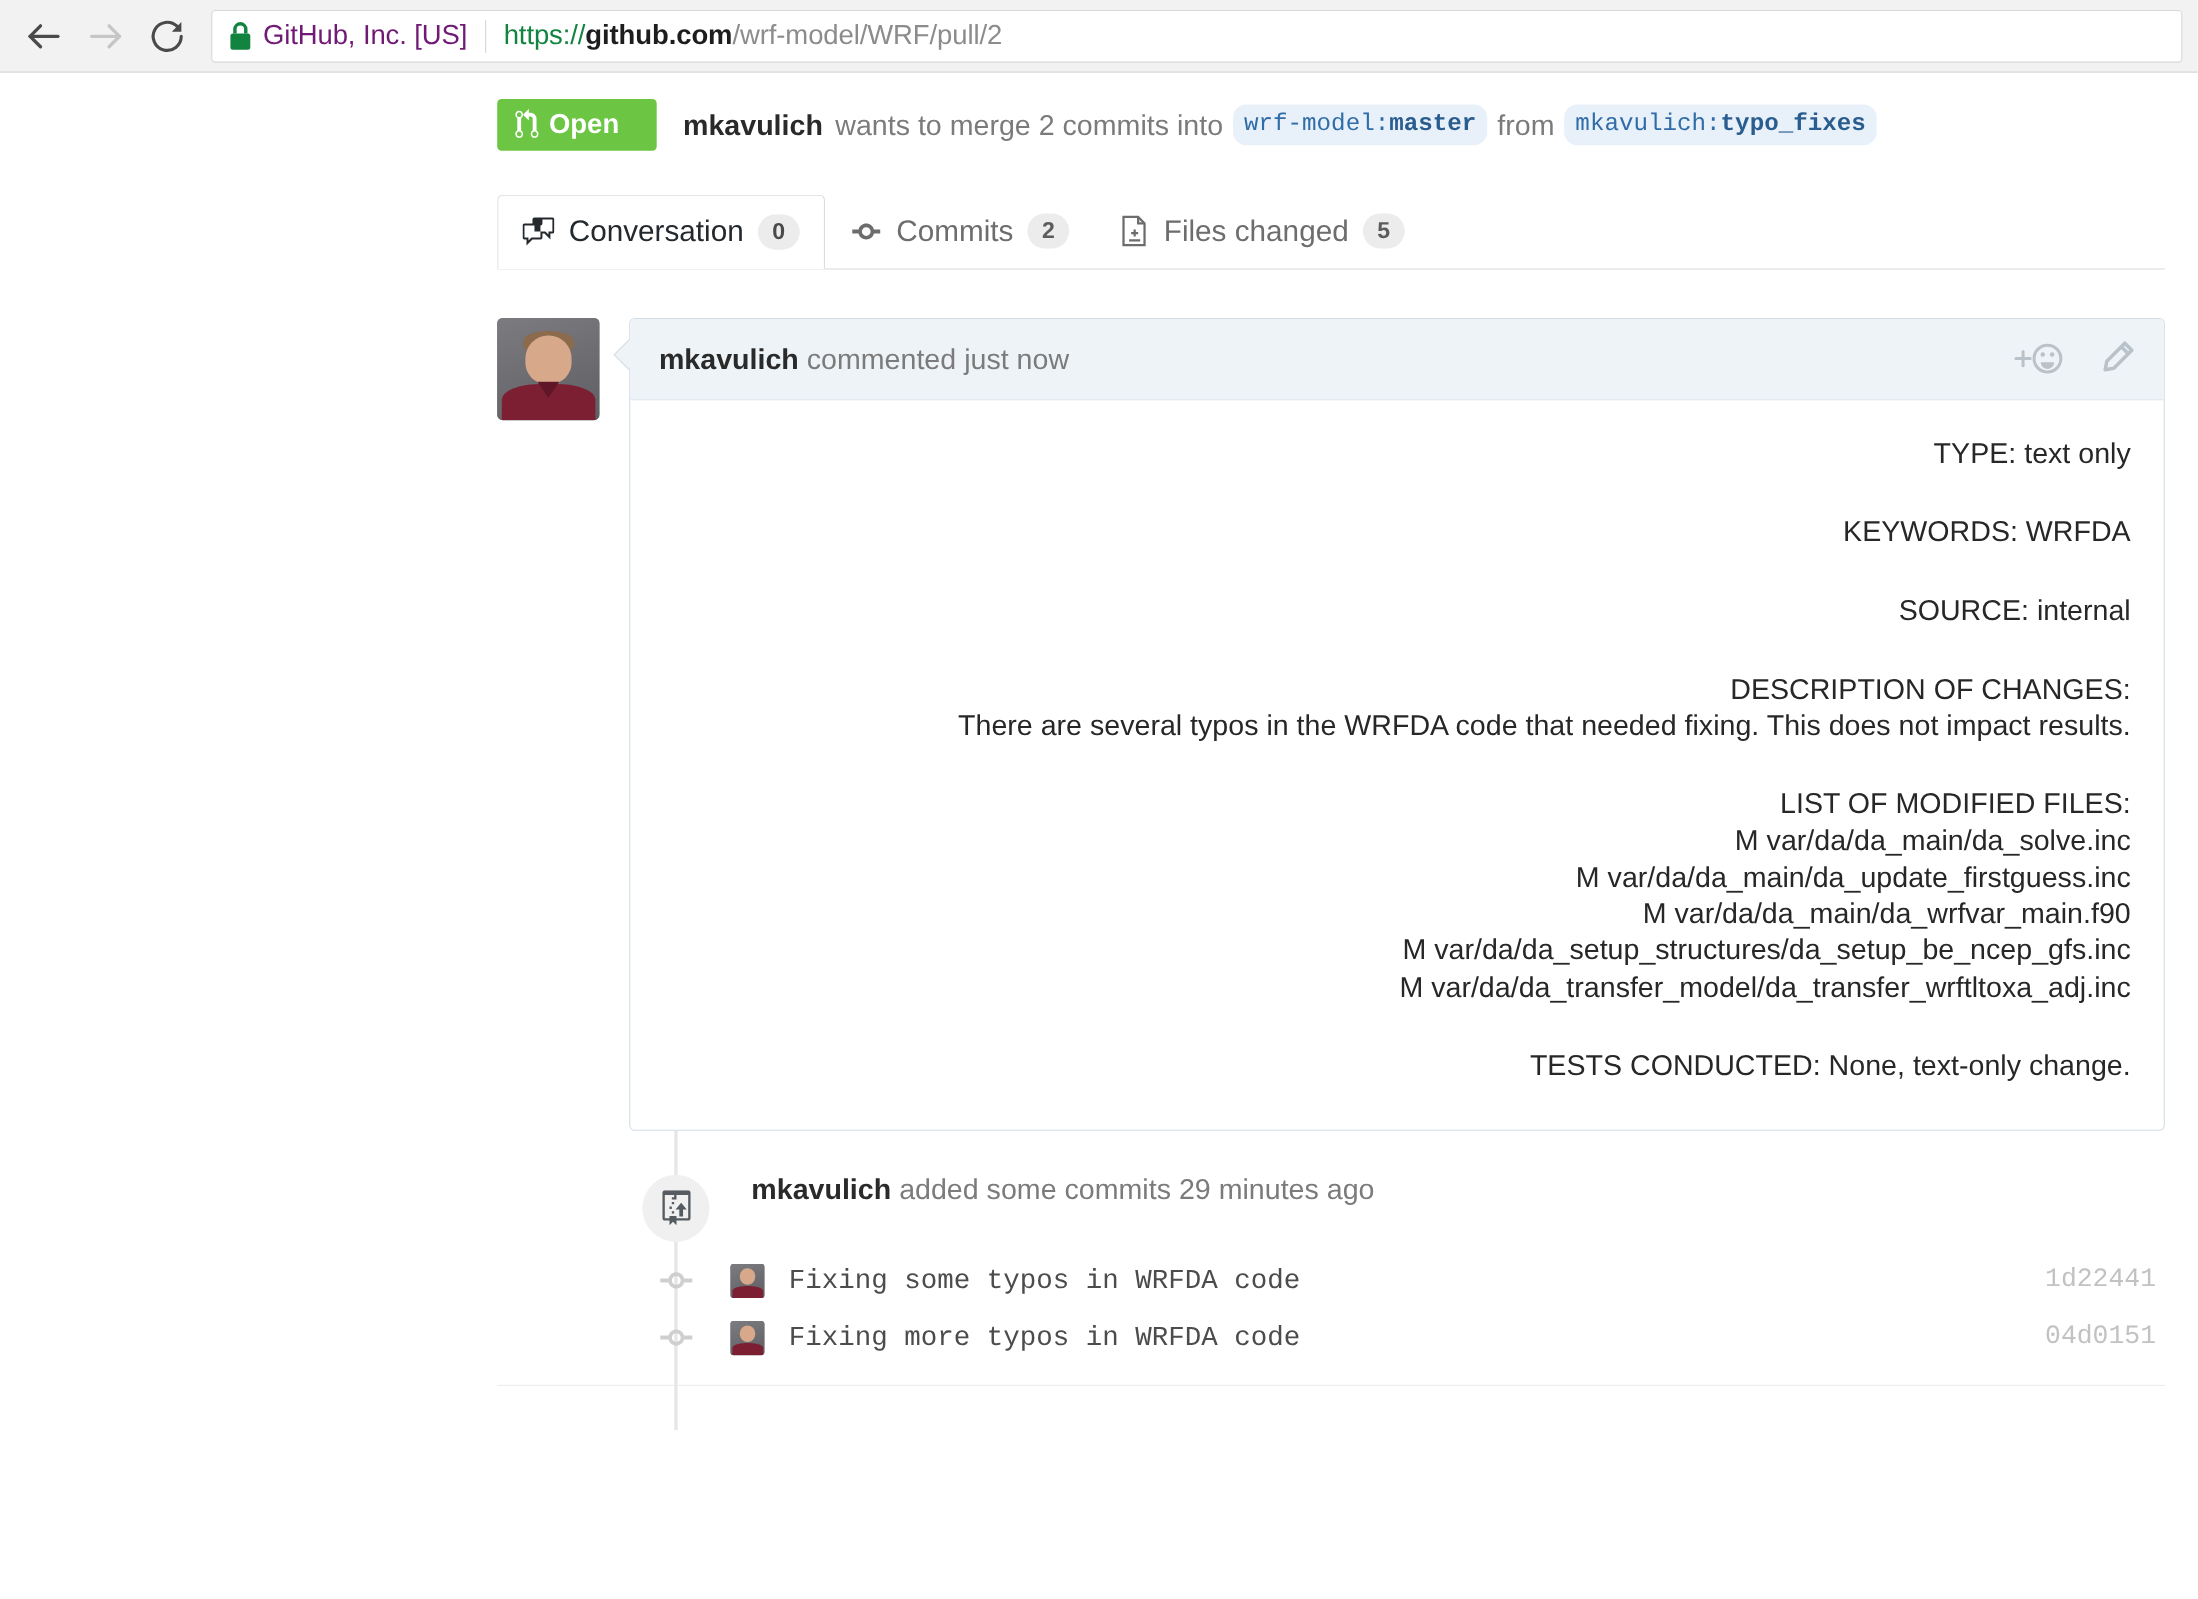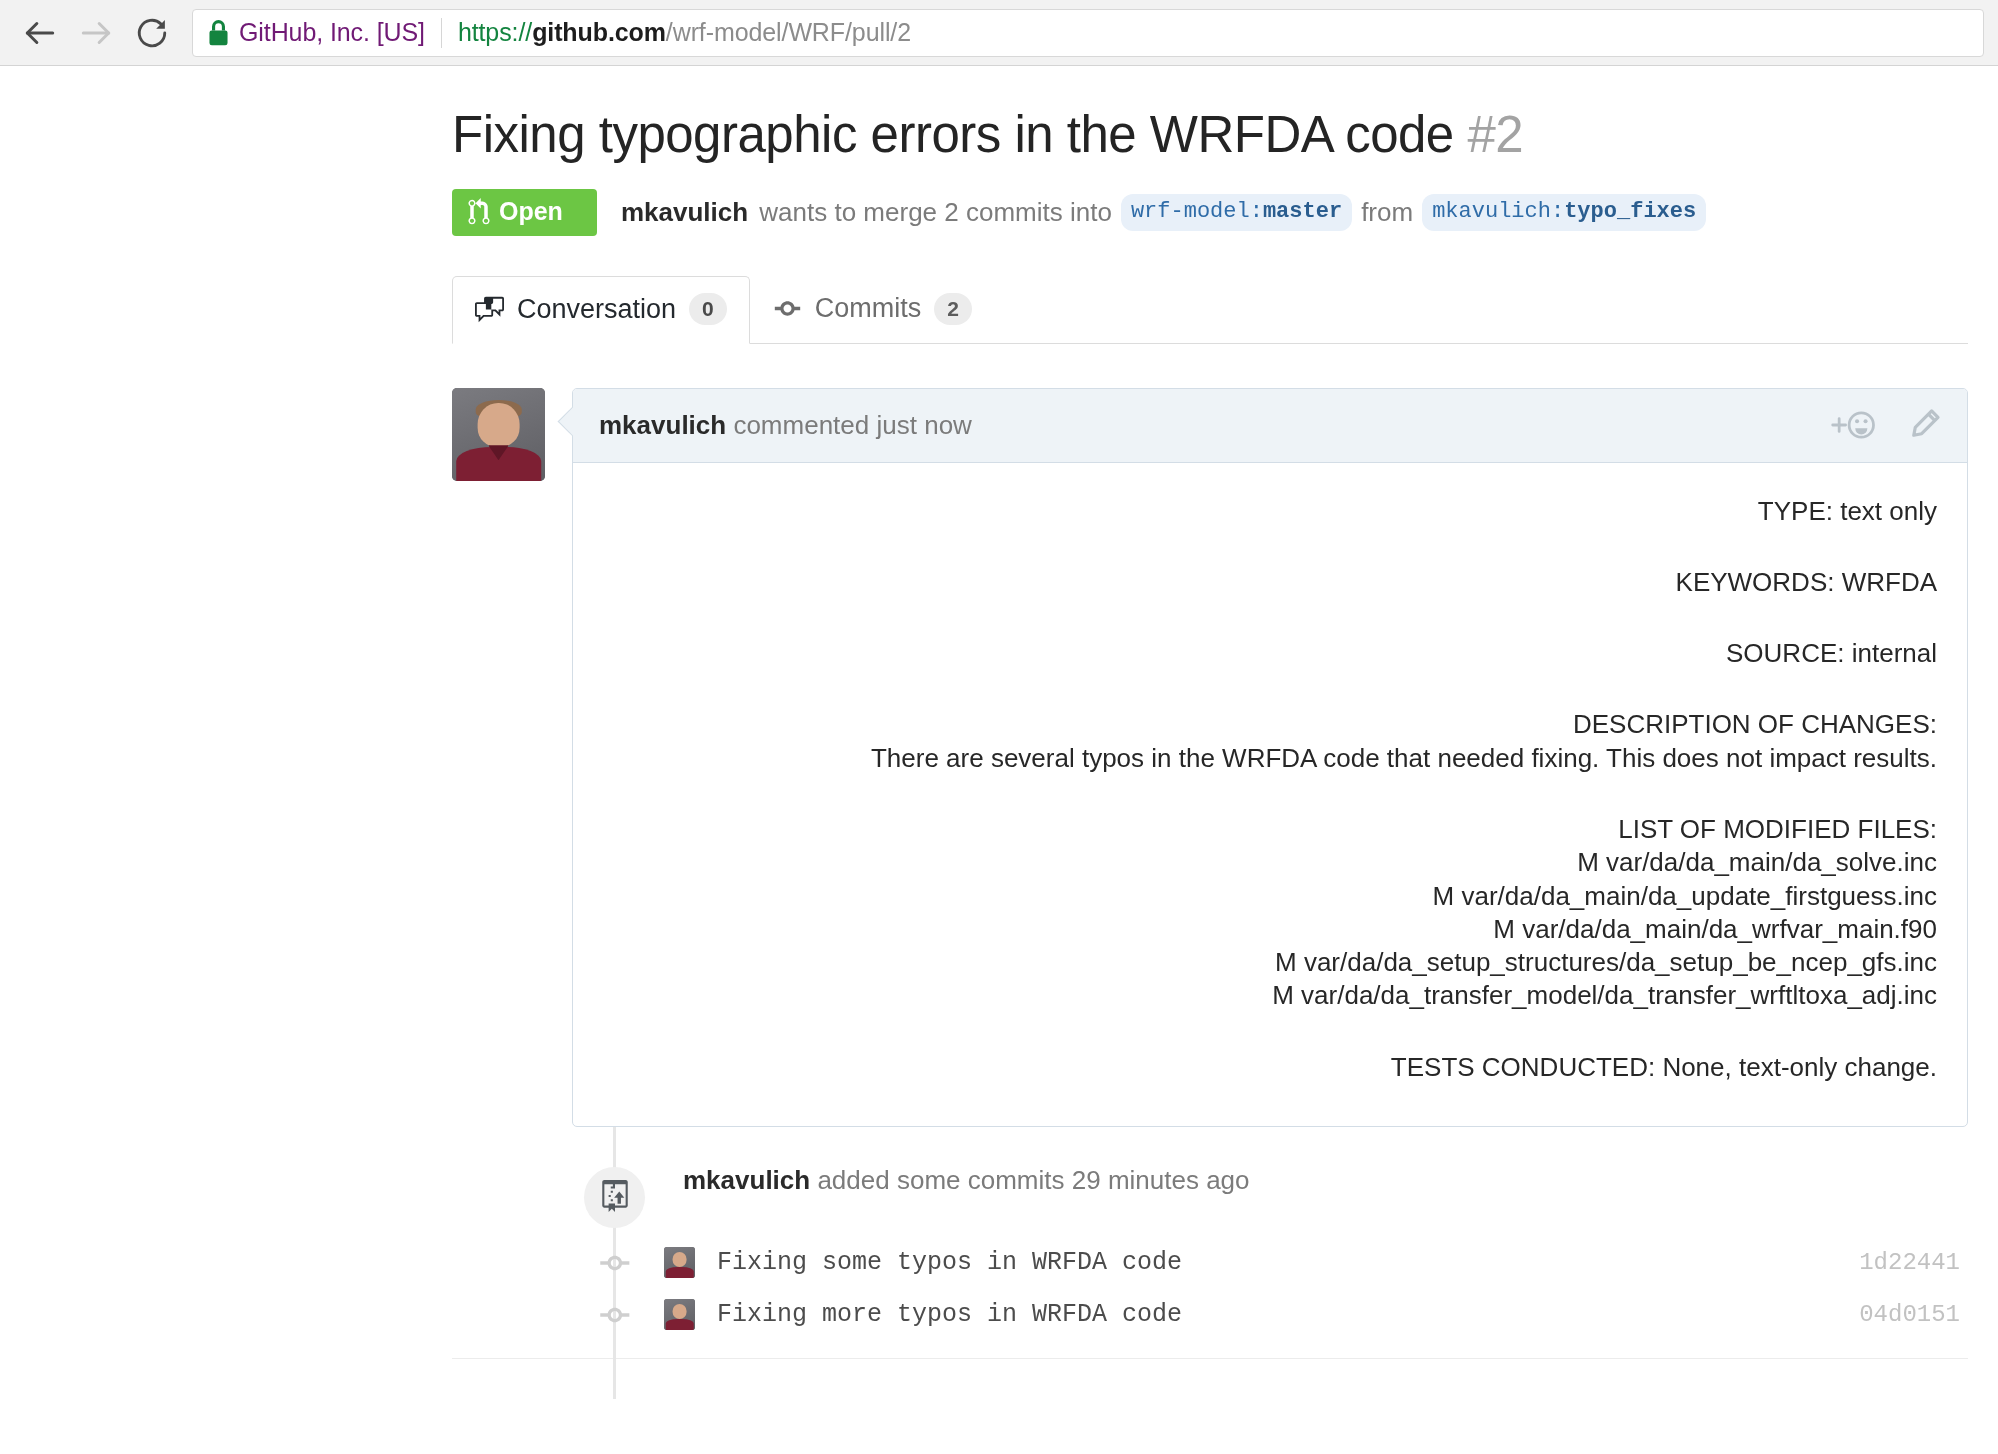--- a/index.html
+++ b/index.html
@@ -409,24 +409,20 @@
     <span class="site-id">GitHub, Inc. [US]</span>
     <span class="omni-divider"></span>
     <span class="url">
       <span class="scheme">https://</span><span class="host">github.com</span><span class="path">/wrf-model/WRF/pull/2</span>
     </span>
   </div>
 </div>
 
 <div class="page">
 
-  <h1 class="pr-title">
-    <span>Fixing typographic errors in the WRFDA code</span>
-    <span class="pr-number">#2</span>
-  </h1>
 
   <div class="pr-meta">
     <span class="state-badge">
       <svg width="22" height="28" viewBox="0 0 12 16" fill="#ffffff">
         <path d="M11 11.28V5c-.03-.78-.34-1.47-.94-2.06C9.46 2.35 8.78 2.03 8 2H7V0L4 3l3 3V4h1c.27.02.48.11.69.31.21.2.3.42.31.69v6.28A1.993 1.993 0 0 0 10 15a1.993 1.993 0 0 0 1-3.72zm-1 2.92c-.66 0-1.2-.55-1.2-1.2 0-.65.55-1.2 1.2-1.2.65 0 1.2.55 1.2 1.2 0 .65-.54 1.2-1.2 1.2zM4 3c0-1.11-.89-2-2-2a1.993 1.993 0 0 0-1 3.72v6.56A1.993 1.993 0 0 0 2 15a1.993 1.993 0 0 0 1-3.72V4.72c.59-.34 1-.98 1-1.72zm-.8 10c0 .66-.55 1.2-1.2 1.2-.65 0-1.2-.55-1.2-1.2 0-.65.55-1.2 1.2-1.2.65 0 1.2.55 1.2 1.2zM2 4.2C1.34 4.2.8 3.65.8 3c0-.65.55-1.2 1.2-1.2.65 0 1.2.55 1.2 1.2 0 .65-.55 1.2-1.2 1.2z"></path>
       </svg>
       <span>Open</span>
     </span>
 
     <span class="meta-text">
@@ -453,20 +449,32 @@
     <div class="tab">
       <span class="tab-icon">
         <svg width="29" height="29" viewBox="0 0 14 16" fill="#6d6d6d">
           <path d="M10.86 7c-.45-1.72-2-3-3.86-3-1.86 0-3.41 1.28-3.86 3H0v2h3.14c.45 1.72 2 3 3.86 3 1.86 0 3.41-1.28 3.86-3H14V7h-3.14zM7 10.2c-1.22 0-2.2-.98-2.2-2.2 0-1.22.98-2.2 2.2-2.2 1.22 0 2.2.98 2.2 2.2 0 1.22-.98 2.2-2.2 2.2z"></path>
         </svg>
       </span>
       <span>Commits</span>
       <span class="counter">2</span>
     </div>
 
+    <div class="tab">
+      <span class="tab-icon">
+        <svg width="27" height="30" viewBox="0 0 12 16" fill="none" stroke="#6d6d6d" stroke-width="1.1">
+          <path d="M.6 1.2h7.1l3.1 3.1v10.5H.6z" fill="none"></path>
+          <path d="M7.7 1.2v3.1h3.1"></path>
+          <path d="M6 7.3v3.4M4.3 9h3.4" stroke-width="1.1"></path>
+          <path d="M3.3 12.6h5.4" stroke-width="1.1"></path>
+        </svg>
+      </span>
+      <span>Files changed</span>
+      <span class="counter">5</span>
+    </div>
   </div>
 
   <div class="timeline">
     <div class="timeline-rail"></div>
 
     <div class="comment-row">
       <div class="avatar" title="mkavulich">
         <span class="bg"></span>
         <span class="hair"></span>
         <span class="head"></span>

